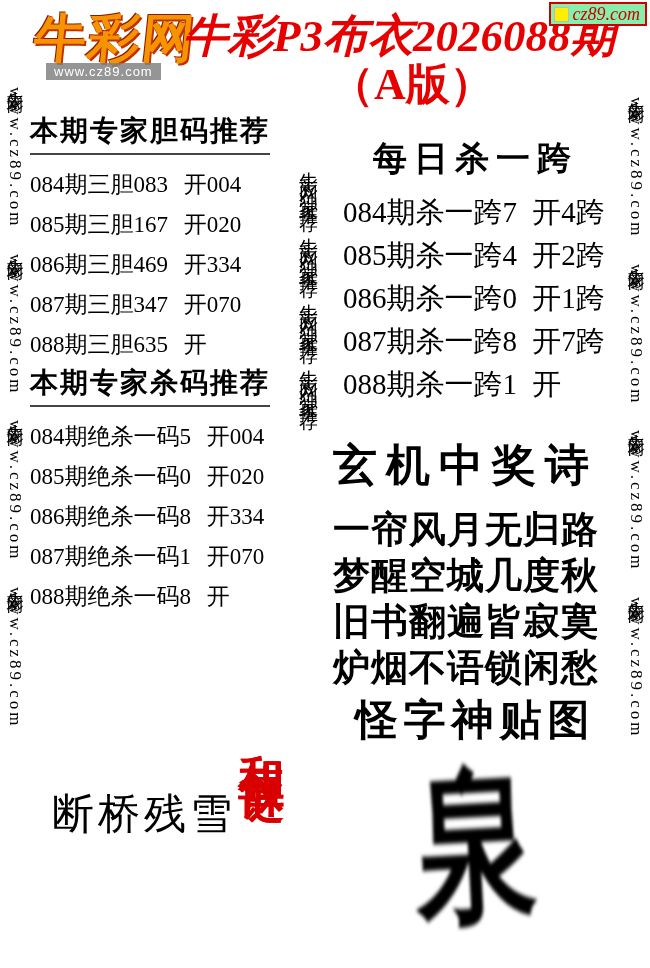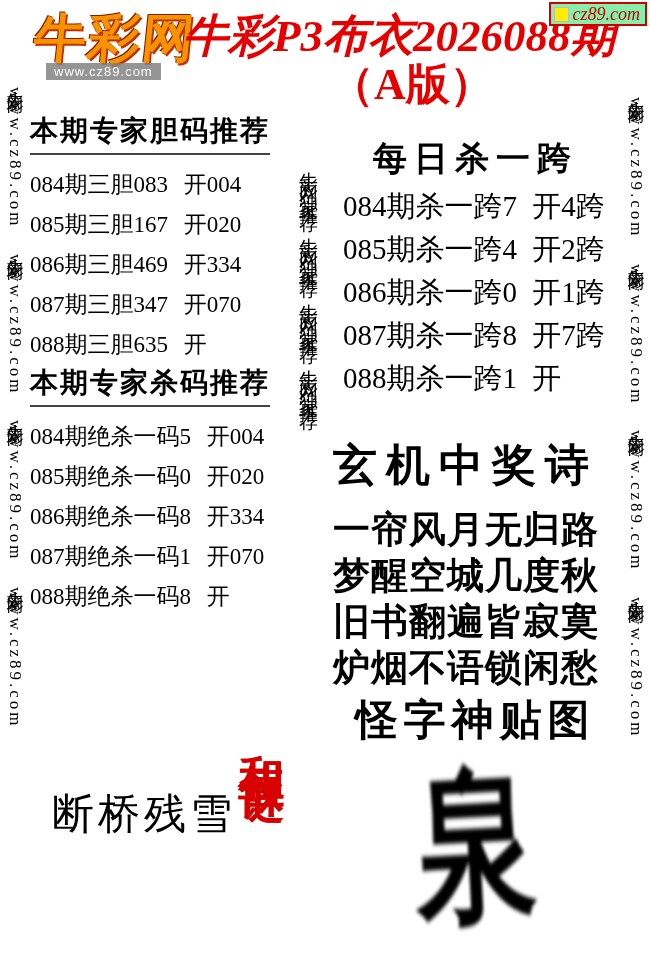--- a/index.html
+++ b/index.html
@@ -62,21 +62,21 @@
   .rows .row {
     font-size:23px; line-height:40px; white-space:nowrap; word-spacing:10px;
   }
   .sec-sha { position:absolute; left:30px; top:364px; width:262px; }
 
   
   .col-right { position:absolute; left:333px; top:124px; width:285px; }
   .kua-heading {
     text-align:center; font-size:34px; font-weight:bold; letter-spacing:7px; white-space:nowrap;margin-top:12px;
   }
-  .kua-rows { margin-top:3px; margin-left:10px; }
+  .kua-rows { margin-top:9px; margin-left:10px; }
   .kua-rows .row { font-size:29px; line-height:43px; white-space:nowrap; word-spacing:8px; }
 
   .poem { position:absolute; left:333px; top:436px; width:285px; }
   .poem-heading { text-align:left; font-size:44px; font-weight:bold; letter-spacing:9px; white-space:nowrap; }
   .poem-lines { margin-top:12px; }
   .poem-lines .line { font-size:37px; font-weight:bold; line-height:46px; letter-spacing:1px; white-space:nowrap; }
 
   .guai { position:absolute; left:333px; top:692px; width:285px; }
   .guai-heading { text-align:center; font-size:42px; font-weight:bold; letter-spacing:6px; white-space:nowrap; }
   .guai-glyph {

